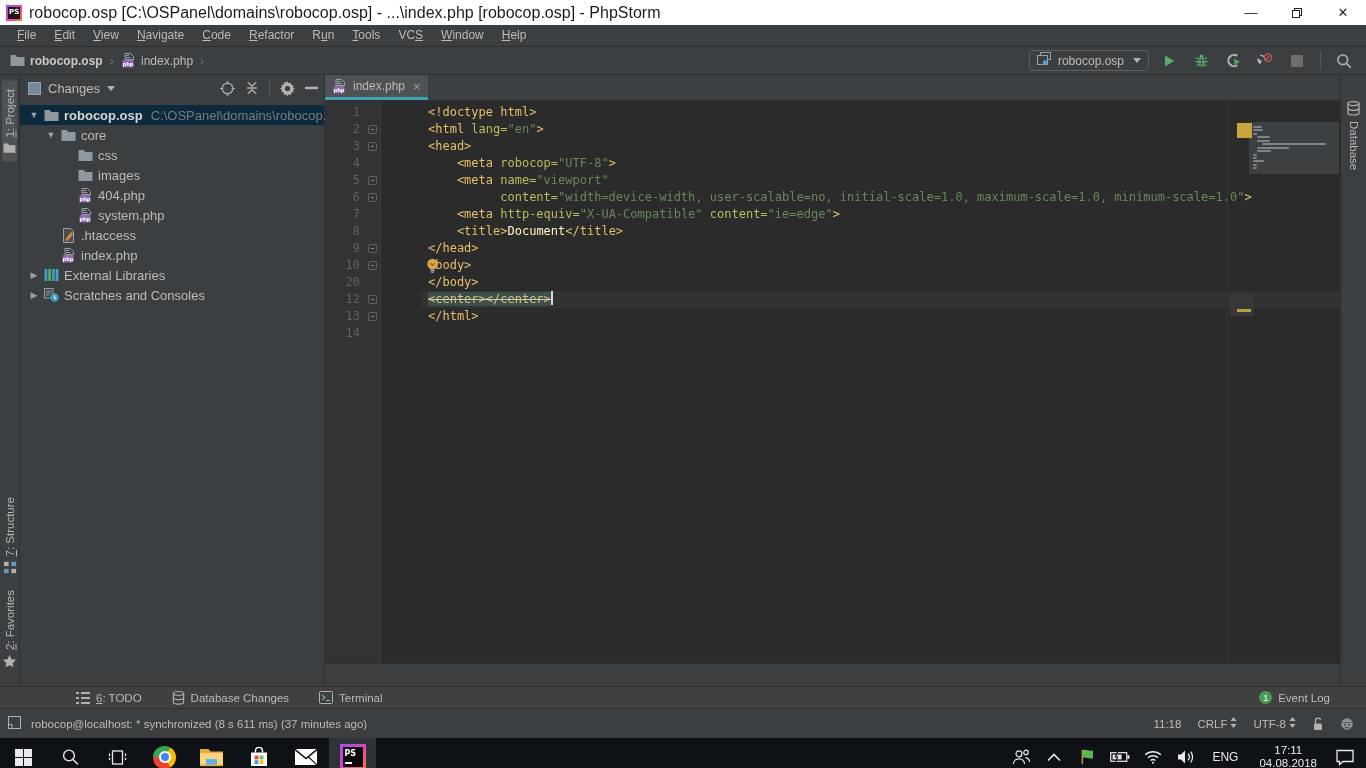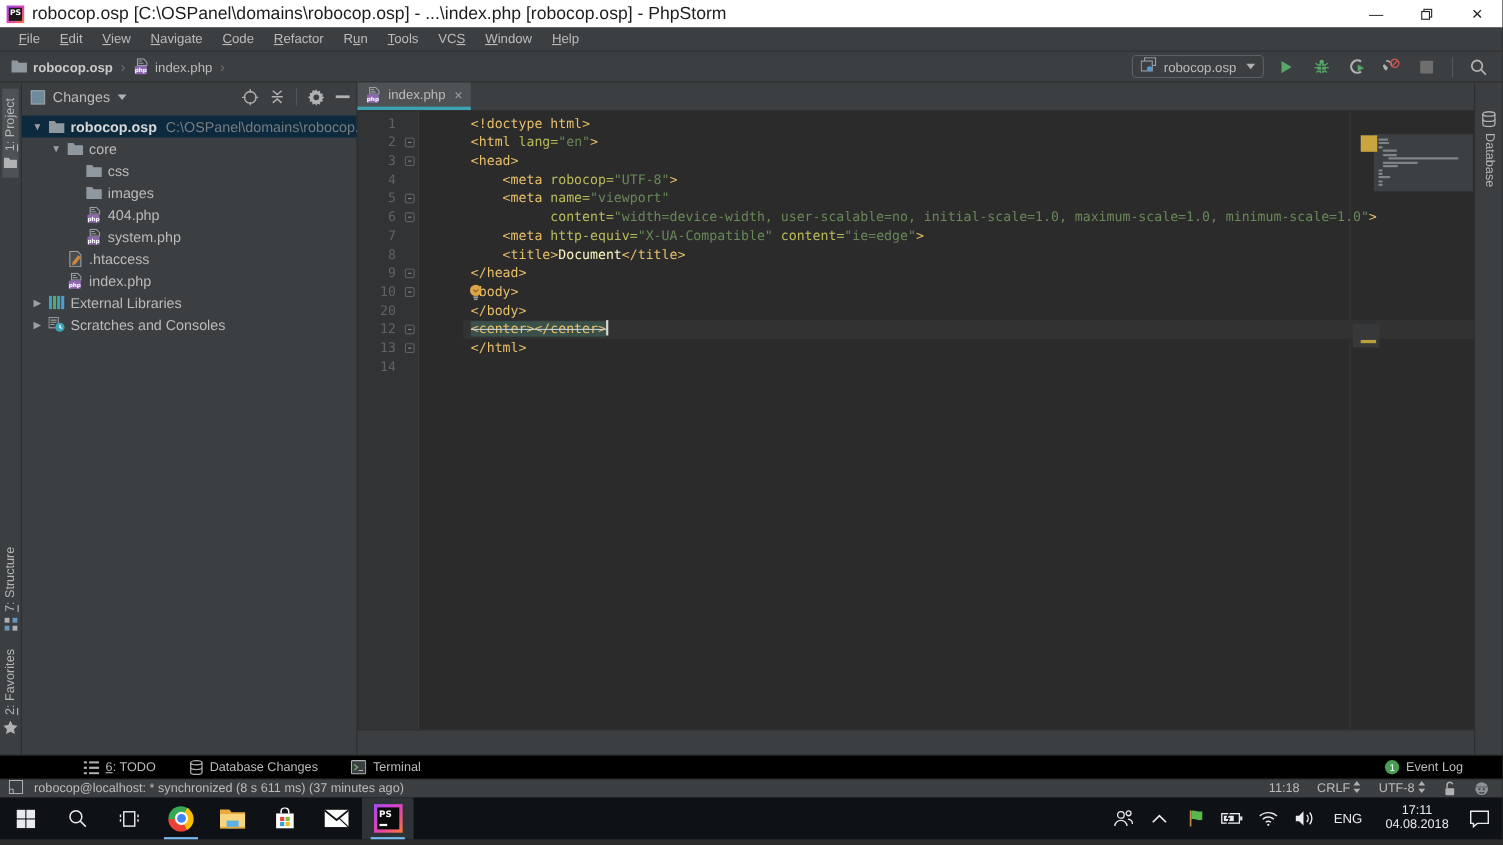--- a/index.html
+++ b/index.html
@@ -89,26 +89,26 @@
 
   .insp-square { position:absolute; top:22px; right:88px; width:15px; height:15px; background:#C9A53E; z-index:3; }
   .minimap { position:absolute; top:21px; right:1px; width:90px; height:52px; background:#3D4043; padding:4px 3px 3px 4px; z-index:2; }
   .mm-bar { height:2px; background:#8C9194; opacity:.85; margin-bottom:1.45px; border-radius:1px; }
   .stripe-mark-block { position:absolute; top:193px; right:86px; width:24px; height:22px; background:#36383A; z-index:2; }
   .stripe-mark { position:absolute; top:208px; right:89px; width:14px; height:3px; background:#BC9F3A; z-index:3; }
 
   .crumbbar { height:23px; background:#3C3F41; border-top:1px solid #2D2F30; display:flex; align-items:center; padding-left:62px; gap:9px; color:#A7B0B6; flex:none; }
 
   
-  .toolbar-bottom { height:22px; background:#000000; border-top:1px solid #2D2F30; display:flex; align-items:center; padding:0 36px 0 76px; font-size:11.5px; }
+  .toolbar-bottom { height:22px; background:#404040; border-top:1px solid #2D2F30; display:flex; align-items:center; padding:0 36px 0 76px; font-size:11.5px; }
   .tw-btn { display:flex; align-items:center; gap:6px; margin-right:30px; }
   .event-log { margin-left:auto; display:flex; align-items:center; gap:6px; margin-right:0; }
   .ev-circle { width:13px; height:13px; border-radius:50%; background:#499C54; color:#FFF; font-size:9px; display:flex; align-items:center; justify-content:center; }
 
-  .statusbar { height:17px; background:#3C3F41; border-top:1px solid #2D2F30; display:flex; align-items:center; padding:0 12px 0 8px; font-size:11.5px; }
+  .statusbar { height:30px; background:#3C3F41; border-top:1px solid #2D2F30; display:flex; align-items:center; padding:0 12px 0 8px; font-size:11.5px; }
   .sb-msg { margin-left:10px; color:#BBBBBB; }
   .sb-right { margin-left:auto; display:flex; align-items:center; gap:16px; }
   .sb-item { display:flex; align-items:center; gap:3px; }
 
   
   .taskbar { height:38px; background:#0E1116; display:flex; align-items:center; color:#E8EAED; }
   .tb-btn { width:47px; height:38px; display:flex; align-items:center; justify-content:center; position:relative; flex:none; }
   .tb-btn.running::after { content:""; position:absolute; left:8px; right:8px; bottom:0; height:2px; background:#76B9ED; }
   .tb-btn.active { background:#2E3338; }
   .chrome-ball { width:23px; height:23px; border-radius:50%; background:conic-gradient(from 150deg,#EA4335 0 120deg,#4285F4 0 120deg,#34A853 120deg 240deg,#FBBC05 240deg 360deg); position:relative; }

